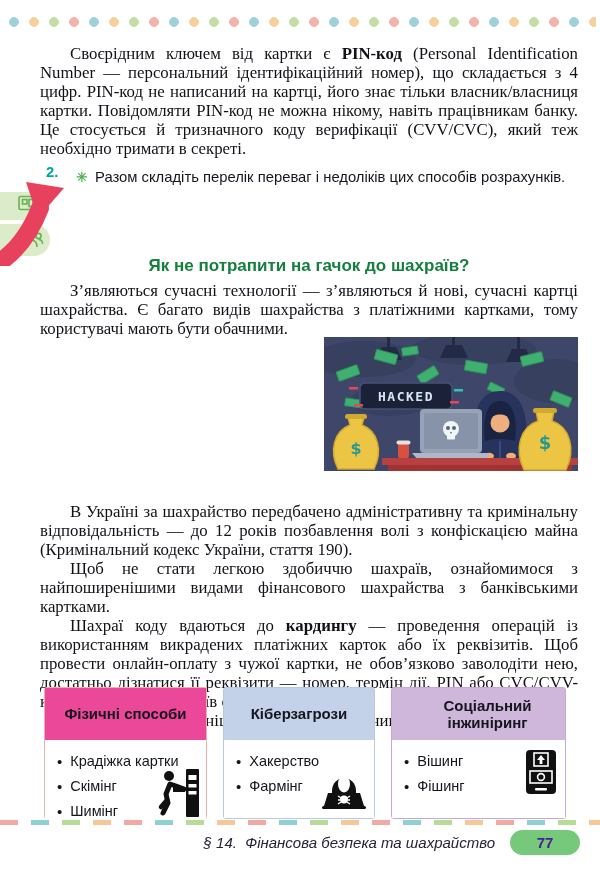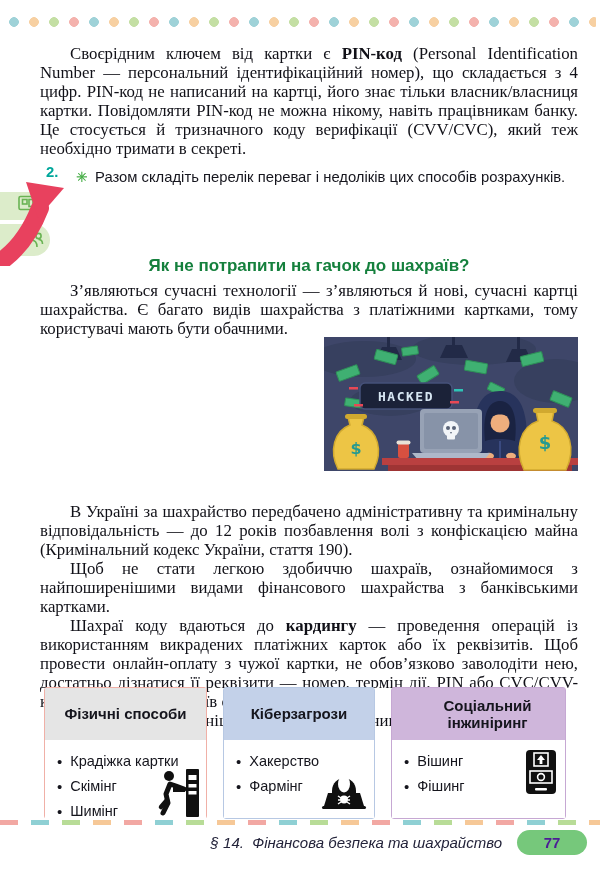--- a/index.html
+++ b/index.html
@@ -51,39 +51,39 @@
   
   .boxes-row{position:absolute;top:687px;left:44px;width:522px;height:132px;display:flex;gap:16px;
     font-family:"Liberation Sans",sans-serif;}
   .fraud-box{box-sizing:border-box;border:1.5px solid;border-radius:3px;background:#fff;
     display:flex;flex-direction:column;}
   .fb-1{flex:0 0 163px;border-color:#f0b0a7;}
   .fb-2{flex:0 0 152px;border-color:#b7c8e3;}
   .fb-3{flex:0 0 175px;border-color:#c6a8d3;}
   .fraud-header{min-height:46px;display:flex;align-items:center;justify-content:center;text-align:center;
     font-weight:bold;font-size:15px;line-height:1.15;padding:3px 6px;color:#15151d;}
-  .fb-1 .fraud-header{background:#e5e5e5;}
+  .fb-1 .fraud-header{background:#ec4899;}
   .fb-2 .fraud-header{background:#c3d1e9;}
   .fb-3 .fraud-header{background:#cfb6db;padding-left:24px;}
   .fraud-body{position:relative;flex:1;padding:9px 6px 4px 12px;font-size:14.5px;color:#15151d;background:#fff;}
   .fraud-item{display:flex;gap:8px;line-height:25px;}
   .fraud-bullet{font-size:15px;}
   .fraud-icon{position:absolute;right:5px;bottom:6px;}
   .fb-3 .fraud-icon{bottom:auto;top:8px;}
 
   
   .footer-dashes{position:absolute;top:820px;left:0;width:600px;height:5px;
     background-image:linear-gradient(90deg,
       #f2a8a3 0 18px, transparent 18px 31px,
       #8fd0d4 31px 49px, transparent 49px 62px,
       #b8dc97 62px 80px, transparent 80px 93px,
       #f6c897 93px 111px, transparent 111px 124px);
     background-size:124px 5px;background-repeat:repeat-x;}
   .footer{position:absolute;top:829px;left:0;right:0;height:27px;display:flex;align-items:center;
-    justify-content:flex-end;gap:15px;padding-right:13px;}
+    justify-content:flex-end;gap:15px;padding-right:20px;}
   .footer-text{font-family:"Liberation Sans",sans-serif;font-style:italic;font-size:15px;color:#23233a;}
   .page-badge{width:70px;height:25px;border-radius:13px;background:#76c87b;color:#4c1d95;
     display:flex;align-items:center;justify-content:center;
     font-family:"Liberation Sans",sans-serif;font-weight:bold;font-size:15px;}
 </style>
 </head>
 <body>
 
 <div class="page">
 

